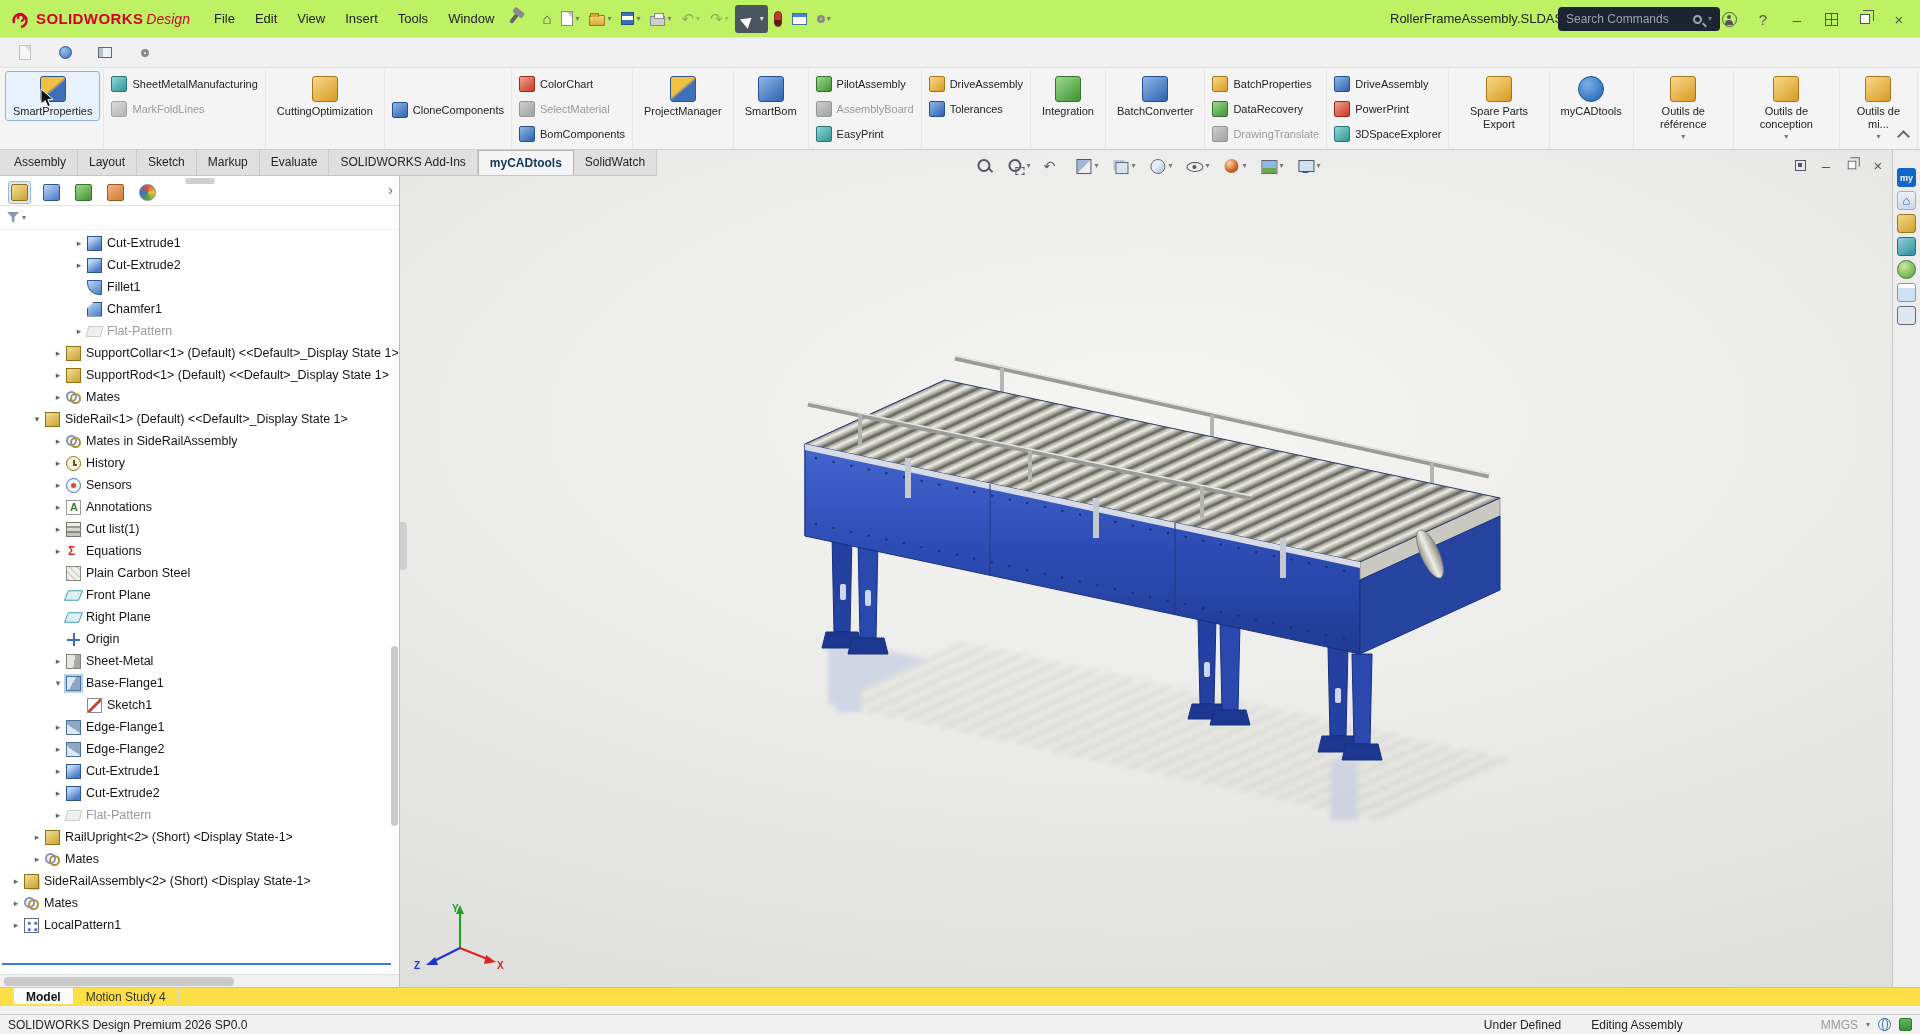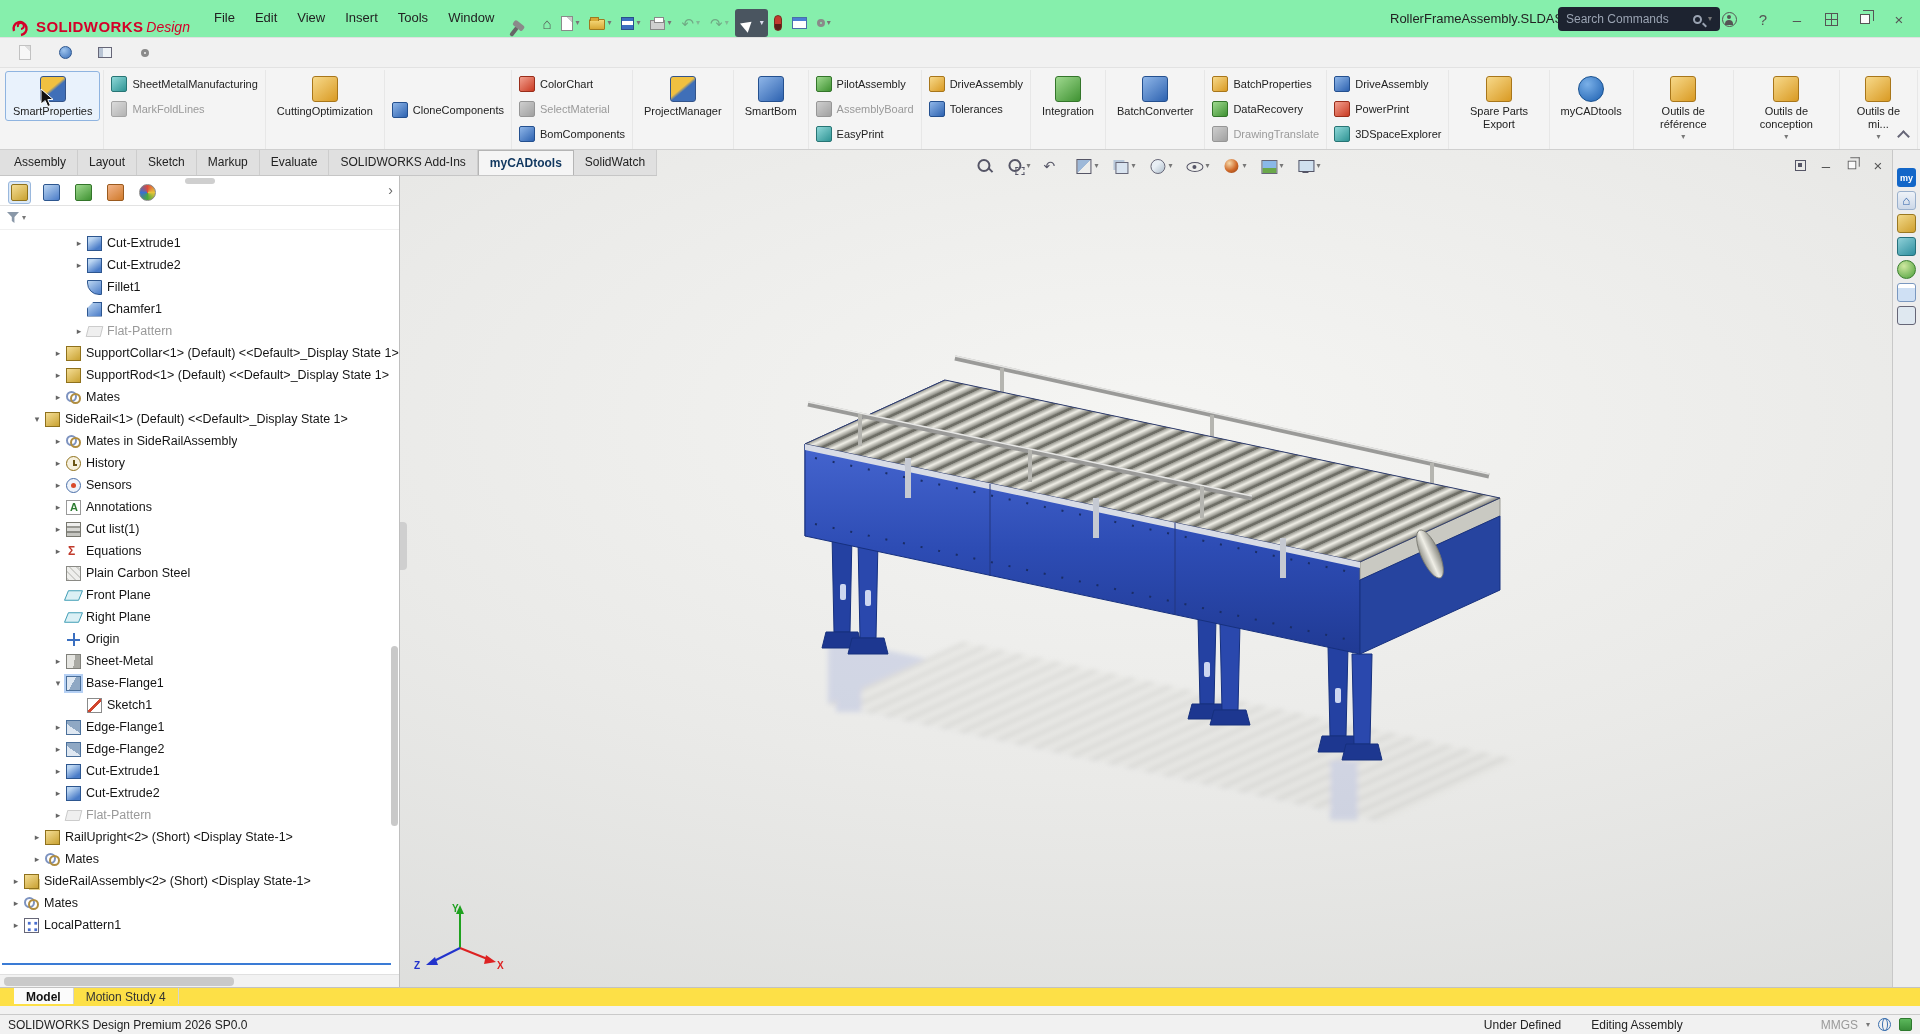--- a/index.html
+++ b/index.html
@@ -1,20 +1,20 @@
 <!DOCTYPE html>
 <html><head>
 <meta charset="utf-8">
 <style>
   *{margin:0;padding:0;box-sizing:border-box}
   html,body{width:1920px;height:1034px;overflow:hidden;font-family:"Liberation Sans",sans-serif;background:#fff;color:#222}
   .app{position:relative;width:1920px;height:1034px;background:#f2f2f2}
 
   
-  .titlebar{position:absolute;left:0;top:0;width:100%;height:38px;background:#86efac;border-bottom:1px solid #e0e0e0;display:flex;align-items:flex-end}
+  .titlebar{position:absolute;left:0;top:0;width:100%;height:38px;background:#bef264;border-bottom:1px solid #e0e0e0;display:flex;align-items:center}
   .brandwrap{display:flex;align-items:center;gap:6px;padding:0 14px 0 10px}
   .brand{color:#d40029;font-weight:bold;font-size:15px;letter-spacing:.4px}
   .brandsuffix{color:#d40029;font-style:italic;font-size:14px;margin-left:3px}
   .menus{display:flex;align-items:center}
   .menu-item{padding:0 10px;font-size:13px;color:#222;height:38px;line-height:38px;cursor:default}
   .i-pin{width:4px;height:11px;background:#666;border-radius:2px;position:relative;transform:rotate(38deg);margin:0 14px 0 8px}
   .i-pin::before{content:"";position:absolute;top:-5px;left:-4px;width:12px;height:6px;background:#8a8a8a;border-radius:2px}
   .qaccess{display:flex;align-items:center;gap:2px;margin-left:8px}
   .tbtn{display:flex;align-items:center;gap:2px;padding:3px 4px;border-radius:3px;height:28px}
   .tbtn.active{background:#4a5560}

